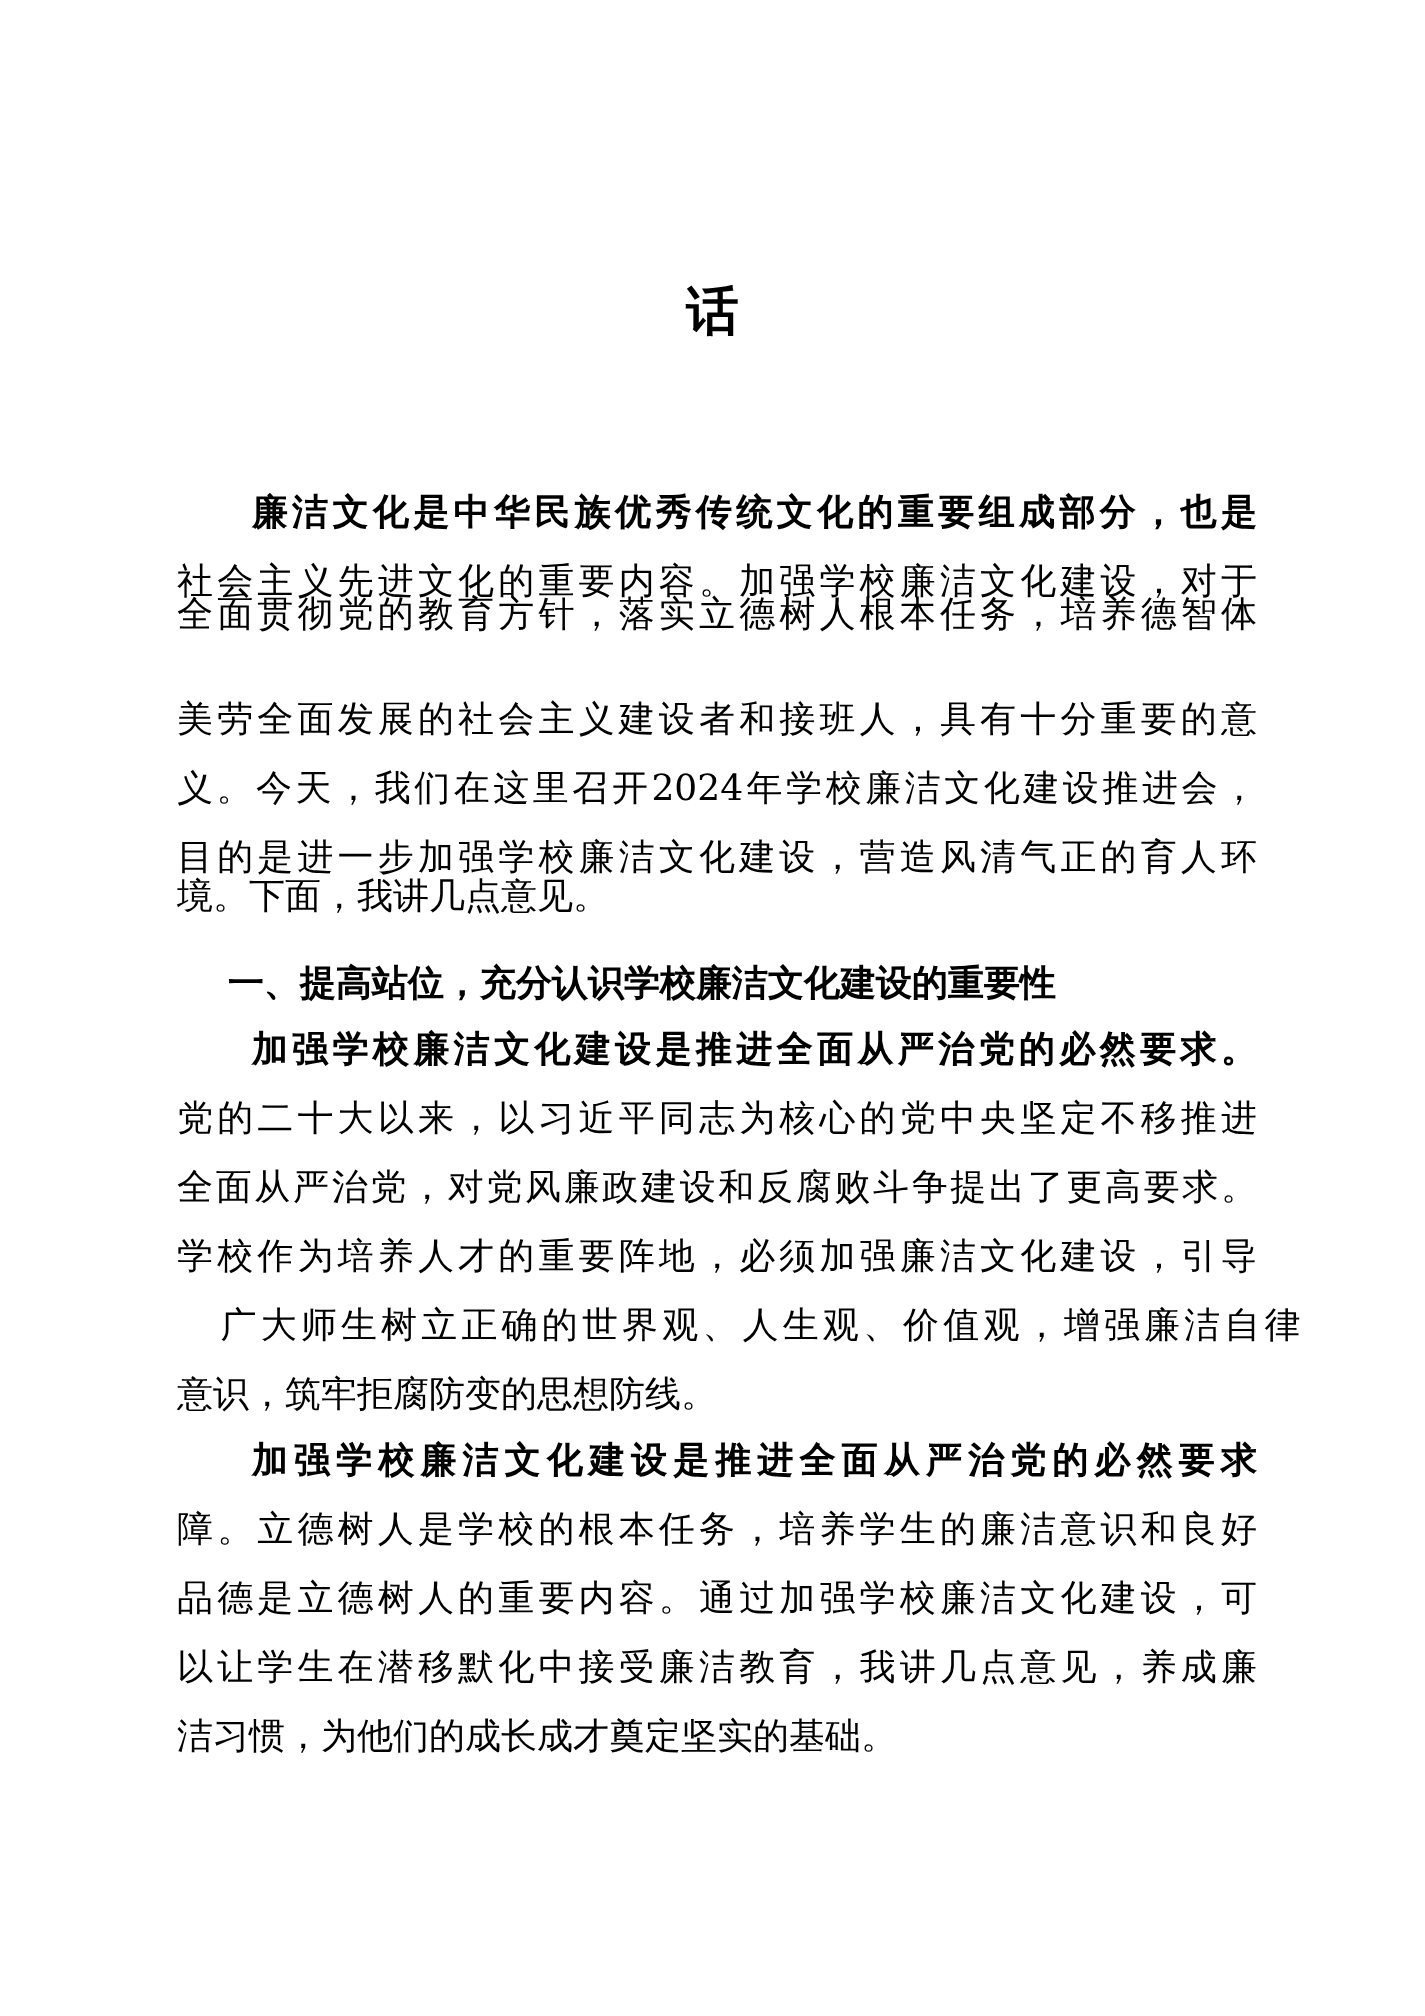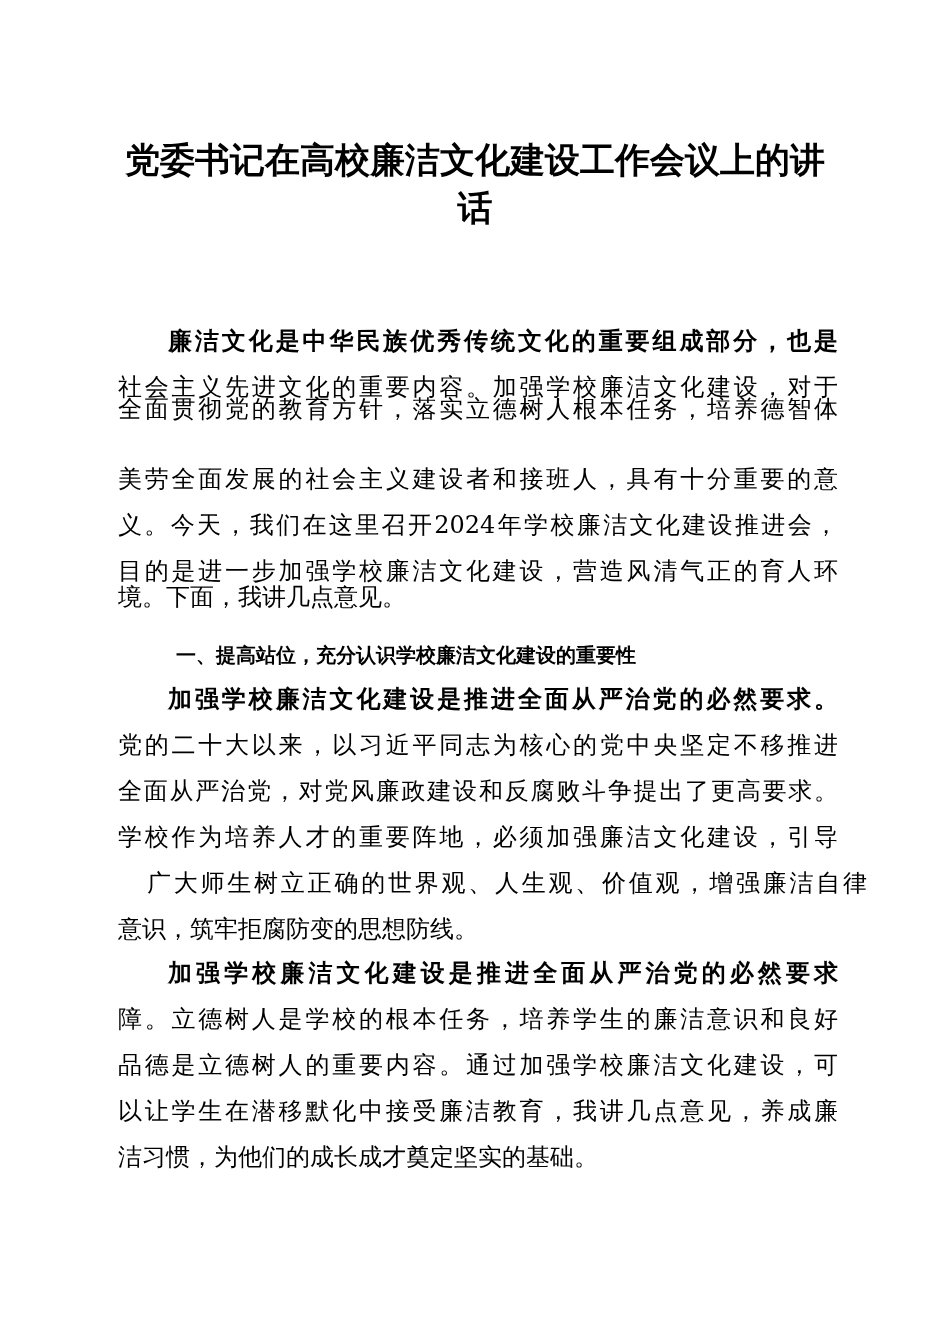--- a/index.html
+++ b/index.html
@@ -47,34 +47,33 @@
     .line.last {
       text-align-last: left;
     }
     .line.indent {
       left: 168px;
       width: 670px;
       font-weight: bold;
     }
     .heading {
       position: absolute;
-      left: 176px;
+      left: 152px;
       font-family: "DejaVu Sans", "Liberation Sans", sans-serif;
       font-weight: bold;
-      font-size: 20px;
+      font-size: 24px;
       line-height: 30px;
       white-space: nowrap;
     }
   </style>
 </head>
 <body>
 
 <div class="page">
 
-  <div class="title" style="top:136px;">党委书记在高校廉洁文化建设工作会议上的讲</div>
   <div class="title" style="top:184px;">话</div>
 
 
   <div>
     <div class="line indent" style="top:326px;">廉洁文化是中华民族优秀传统文化的重要组成部分，也是</div>
     <div class="line" style="top:372px;">社会主义先进文化的重要内容。加强学校廉洁文化建设，对于</div>
     <div class="line" style="top:394px;">全面贯彻党的教育方针，落实立德树人根本任务，培养德智体</div>
     <div class="line" style="top:464px;">美劳全面发展的社会主义建设者和接班人，具有十分重要的意</div>
     <div class="line" style="top:510px;">义。今天，我们在这里召开2024年学校廉洁文化建设推进会，</div>
     <div class="line" style="top:556px;">目的是进一步加强学校廉洁文化建设，营造风清气正的育人环</div>

